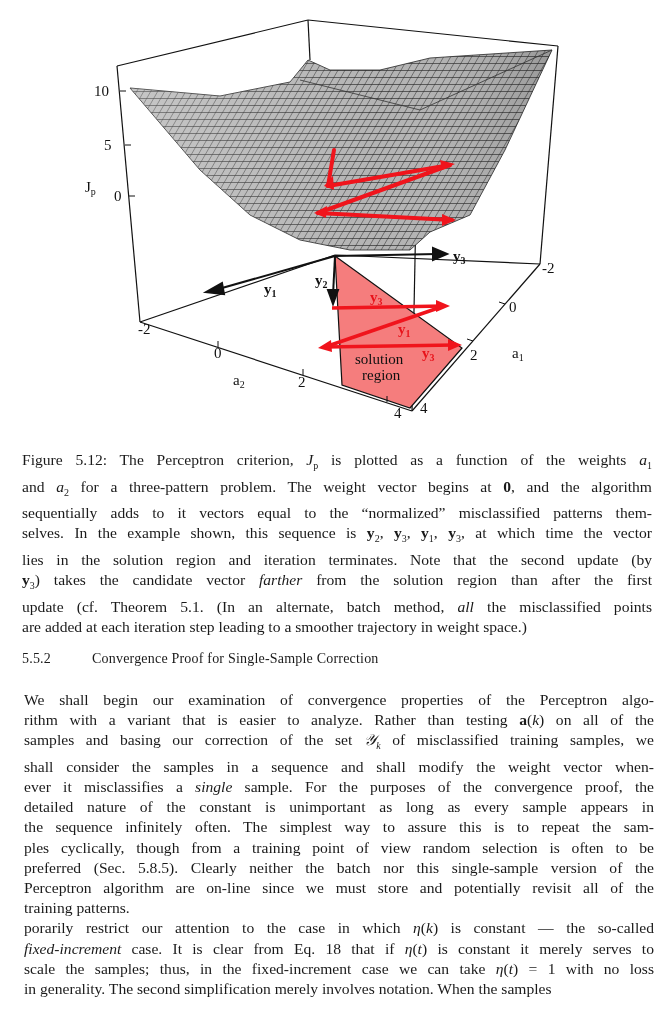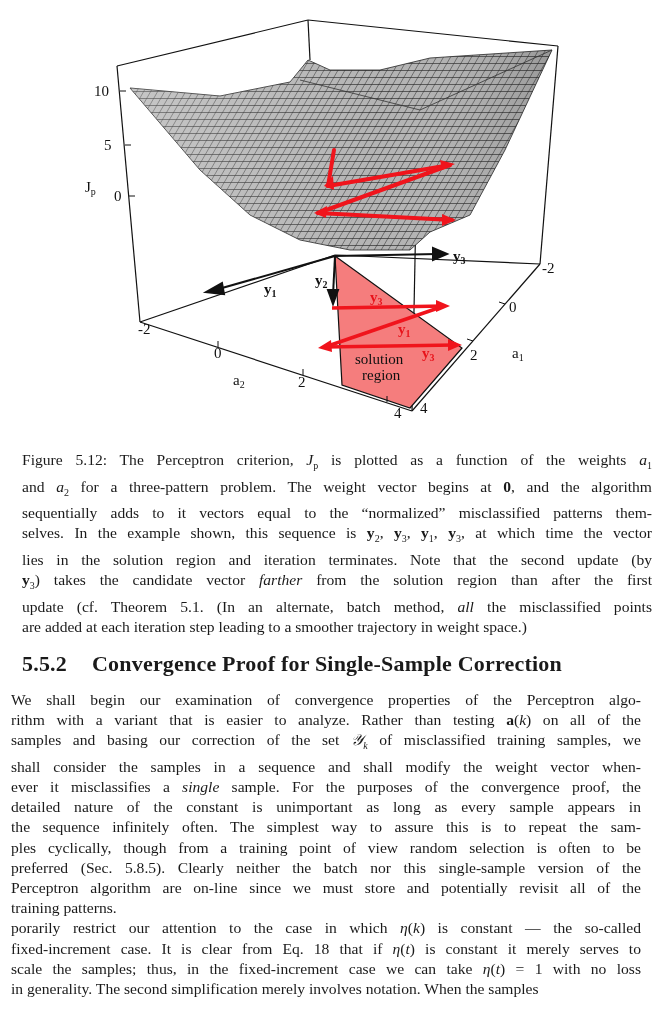--- a/index.html
+++ b/index.html
@@ -8,23 +8,23 @@
   #figure svg { position: absolute; left: 0; top: 0; }
   .axlbl { font-family: "Liberation Serif", serif; font-size: 15px; fill: #111; }
   .vlbl { font-family: "Liberation Serif", serif; font-size: 15px; font-weight: bold; fill: #111; }
   .vlbl-red { font-family: "Liberation Serif", serif; font-size: 15px; font-weight: bold; fill: #e8131b; }
   .sub { font-size: 10px; }
   .region-lbl { font-family: "Liberation Serif", serif; font-size: 15px; fill: #111; }
 
   .caption { position: absolute; left: 22px; top: 450px; width: 630px; font-family: "Liberation Serif", serif; font-size: 15.6px; line-height: 20.4px; text-align: justify; }
   .caption .line, .body .line { display: block; text-align: justify; text-align-last: justify; white-space: nowrap; }
   .line.last { text-align-last: left; }
-  .heading { position: absolute; left: 22px; top: 651px; font-family: "Liberation Serif", serif; font-weight: bold; font-size: 22px; letter-spacing: 0.2px; }
+  .heading { position: absolute; left: 22px; top: 651px; font-family: "Liberation Serif", serif; font-weight: normal; font-size: 14px; letter-spacing: 0.2px; }
   .heading .num { display: inline-block; width: 70px; }
-  .body { position: absolute; left: 11px; top: 690px; width: 630px; font-family: "Liberation Serif", serif; font-size: 15.6px; line-height: 20.2px; }
+  .body { position: absolute; left: 24px; top: 690px; width: 630px; font-family: "Liberation Serif", serif; font-size: 15.6px; line-height: 20.2px; }
   .indent { padding-left: 24px; }
   i, .it { font-style: italic; }
   b { font-weight: bold; }
 </style>
 </head>
 <body>
 
 <div id="figure">
   <svg width="664" height="440" viewBox="0 0 664 440">
 
@@ -163,17 +163,17 @@
       <span class="line">ever it misclassifies a <span style="font-style: italic;">single</span> sample. For the purposes of the convergence proof, the</span>
       <span class="line">detailed nature of the constant is unimportant as long as every sample appears in</span>
       <span class="line">the sequence infinitely often. The simplest way to assure this is to repeat the sam-</span>
       <span class="line">ples cyclically, though from a training point of view random selection is often to be</span>
       <span class="line">preferred (Sec. 5.8.5). Clearly neither the batch nor this single-sample version of the</span>
       <span class="line">Perceptron algorithm are on-line since we must store and potentially revisit all of the</span>
       <span class="line last">training patterns.</span>
     </div>
     <div>
       <span class="line">porarily restrict our attention to the case in which <span style="font-style: italic;">η</span>(<span style="font-style: italic;">k</span>) is constant — the so-called</span>
-      <span class="line"><span style=" margin-top: 20px;">fixed-increment</span> case. It is clear from Eq. 18 that if <span style="font-style: italic;">η</span>(<span style="font-style: italic;">t</span>) is constant it merely serves to</span>
+      <span class="line"><span style="font-style: italic; margin-top: 20px;">fixed-increment</span> case. It is clear from Eq. 18 that if <span style="font-style: italic;">η</span>(<span style="font-style: italic;">t</span>) is constant it merely serves to</span>
       <span class="line">scale the samples; thus, in the fixed-increment case we can take <span style="font-style: italic;">η</span>(<span style="font-style: italic;">t</span>) = 1 with no loss</span>
       <span class="line last">in generality. The second simplification merely involves notation. When the samples</span>
     </div>
   </div>
 
 </body></html>

